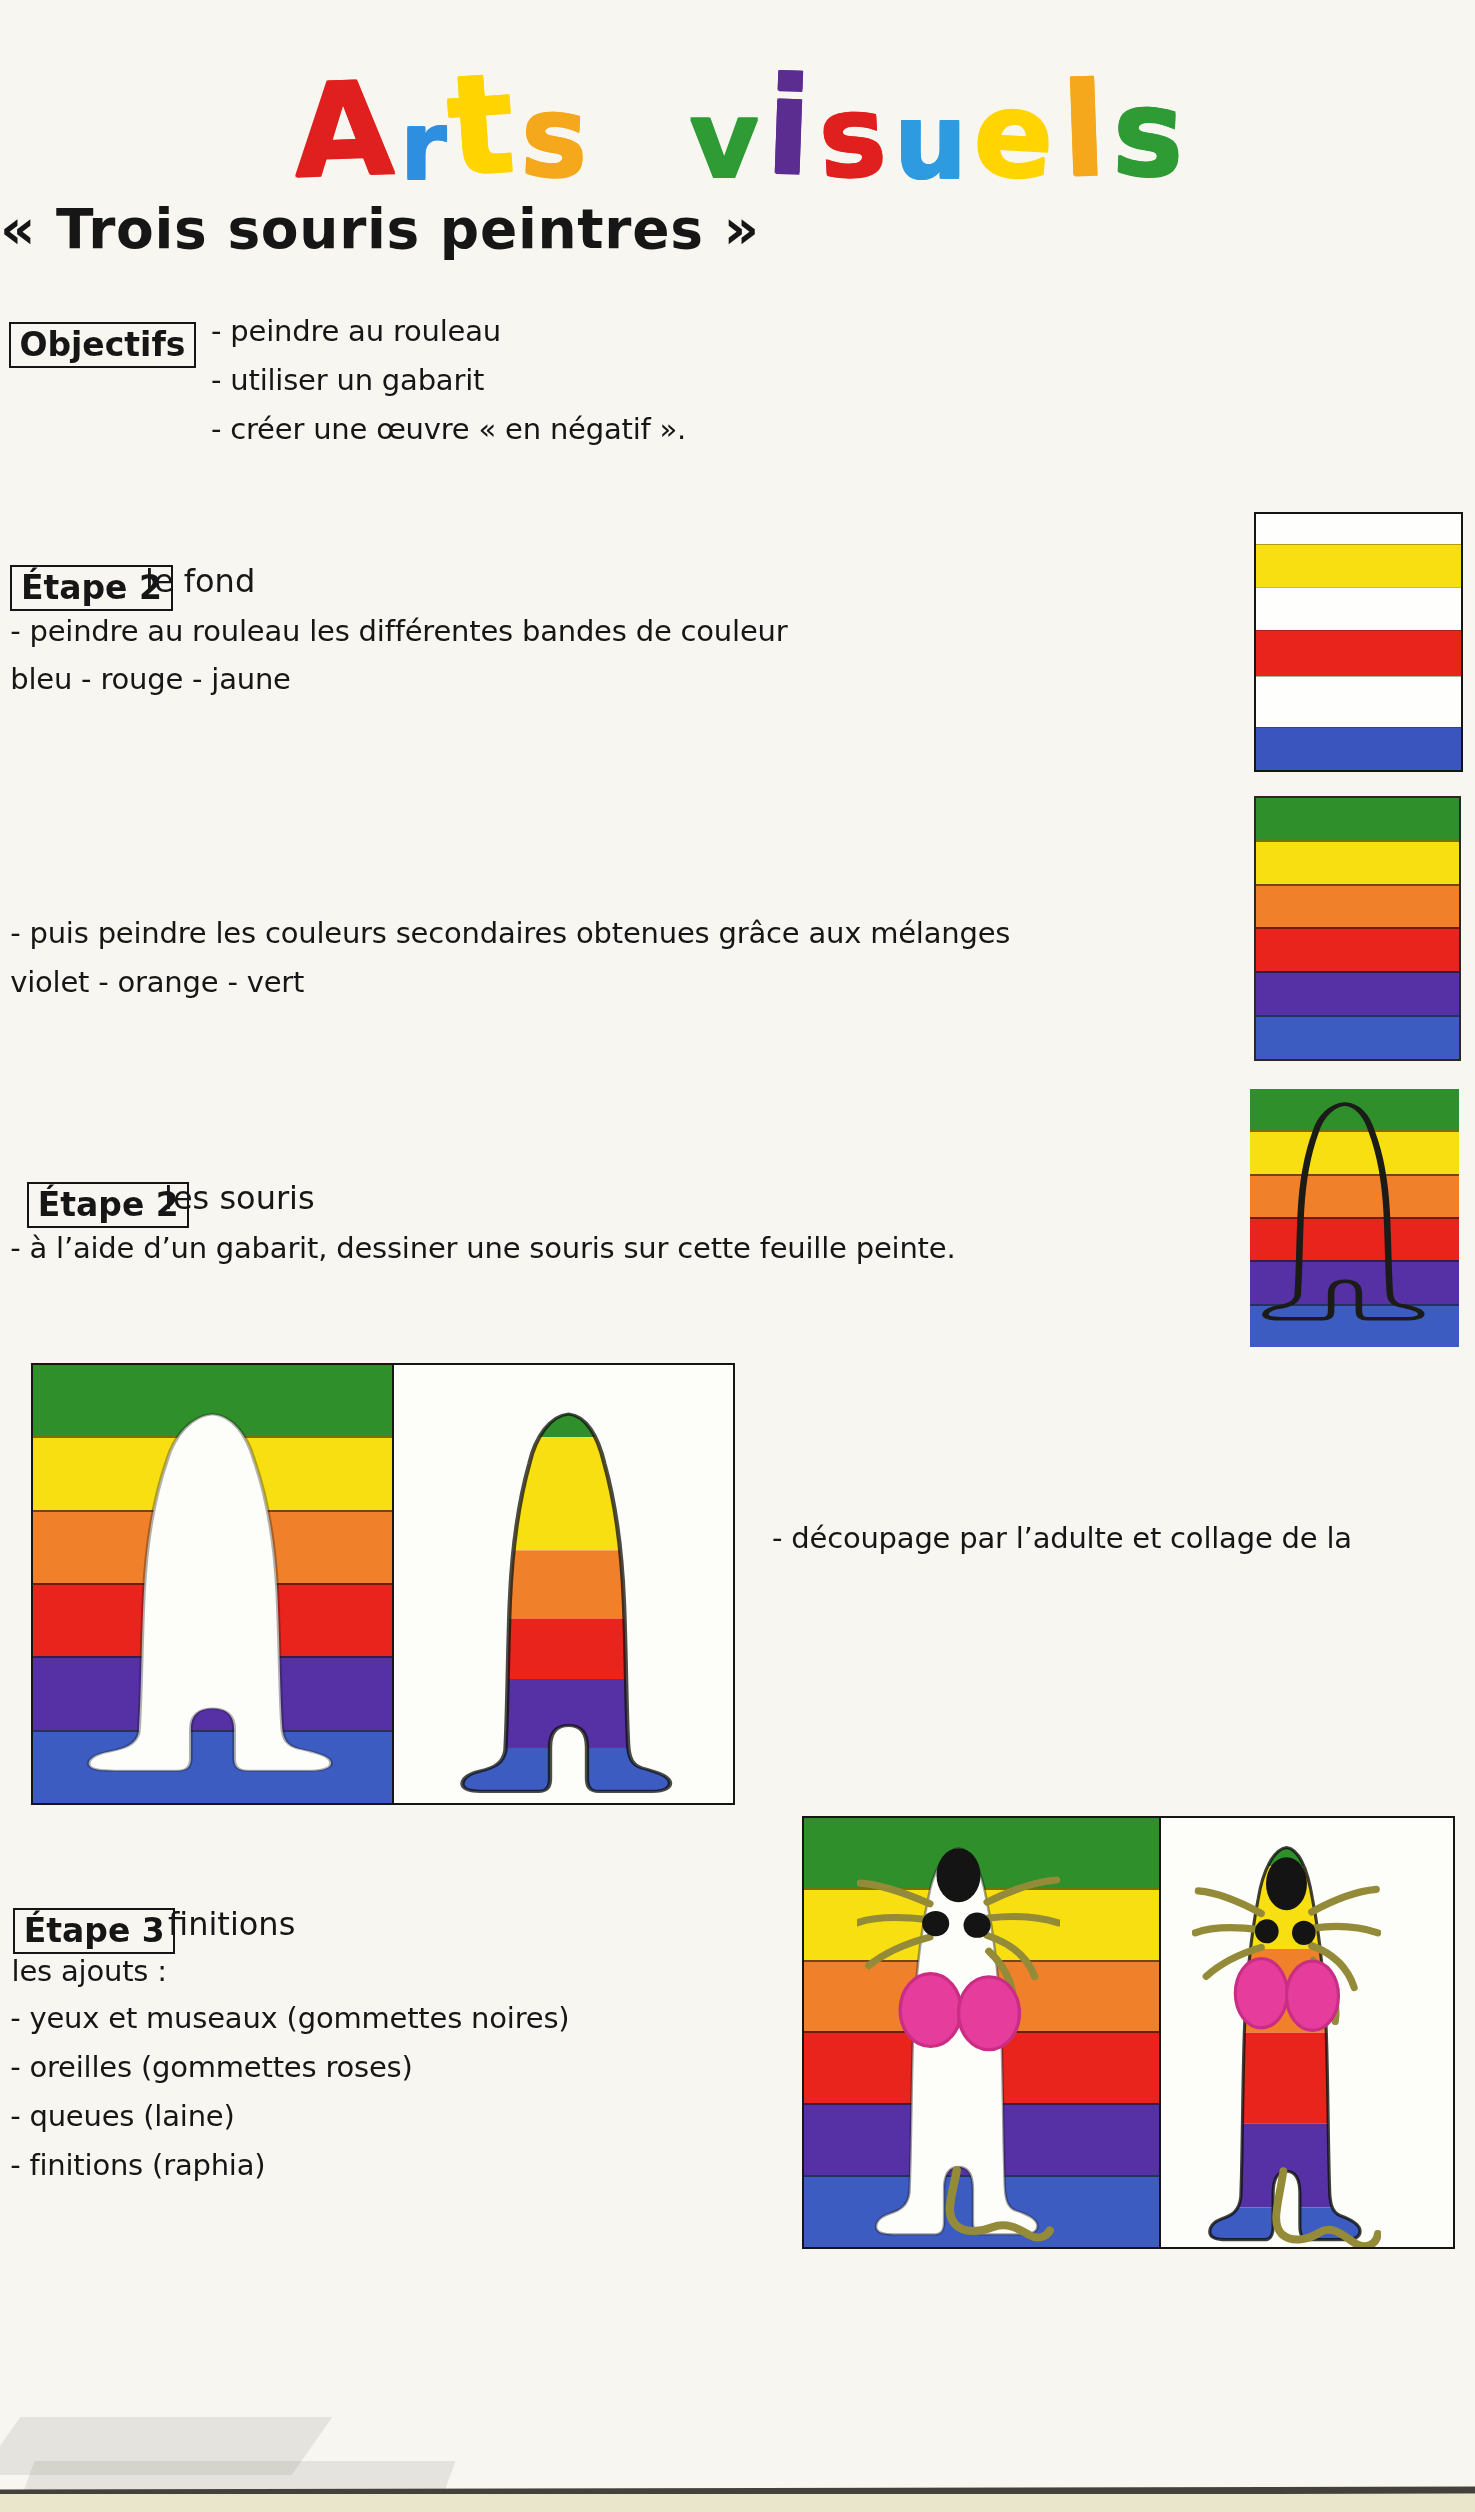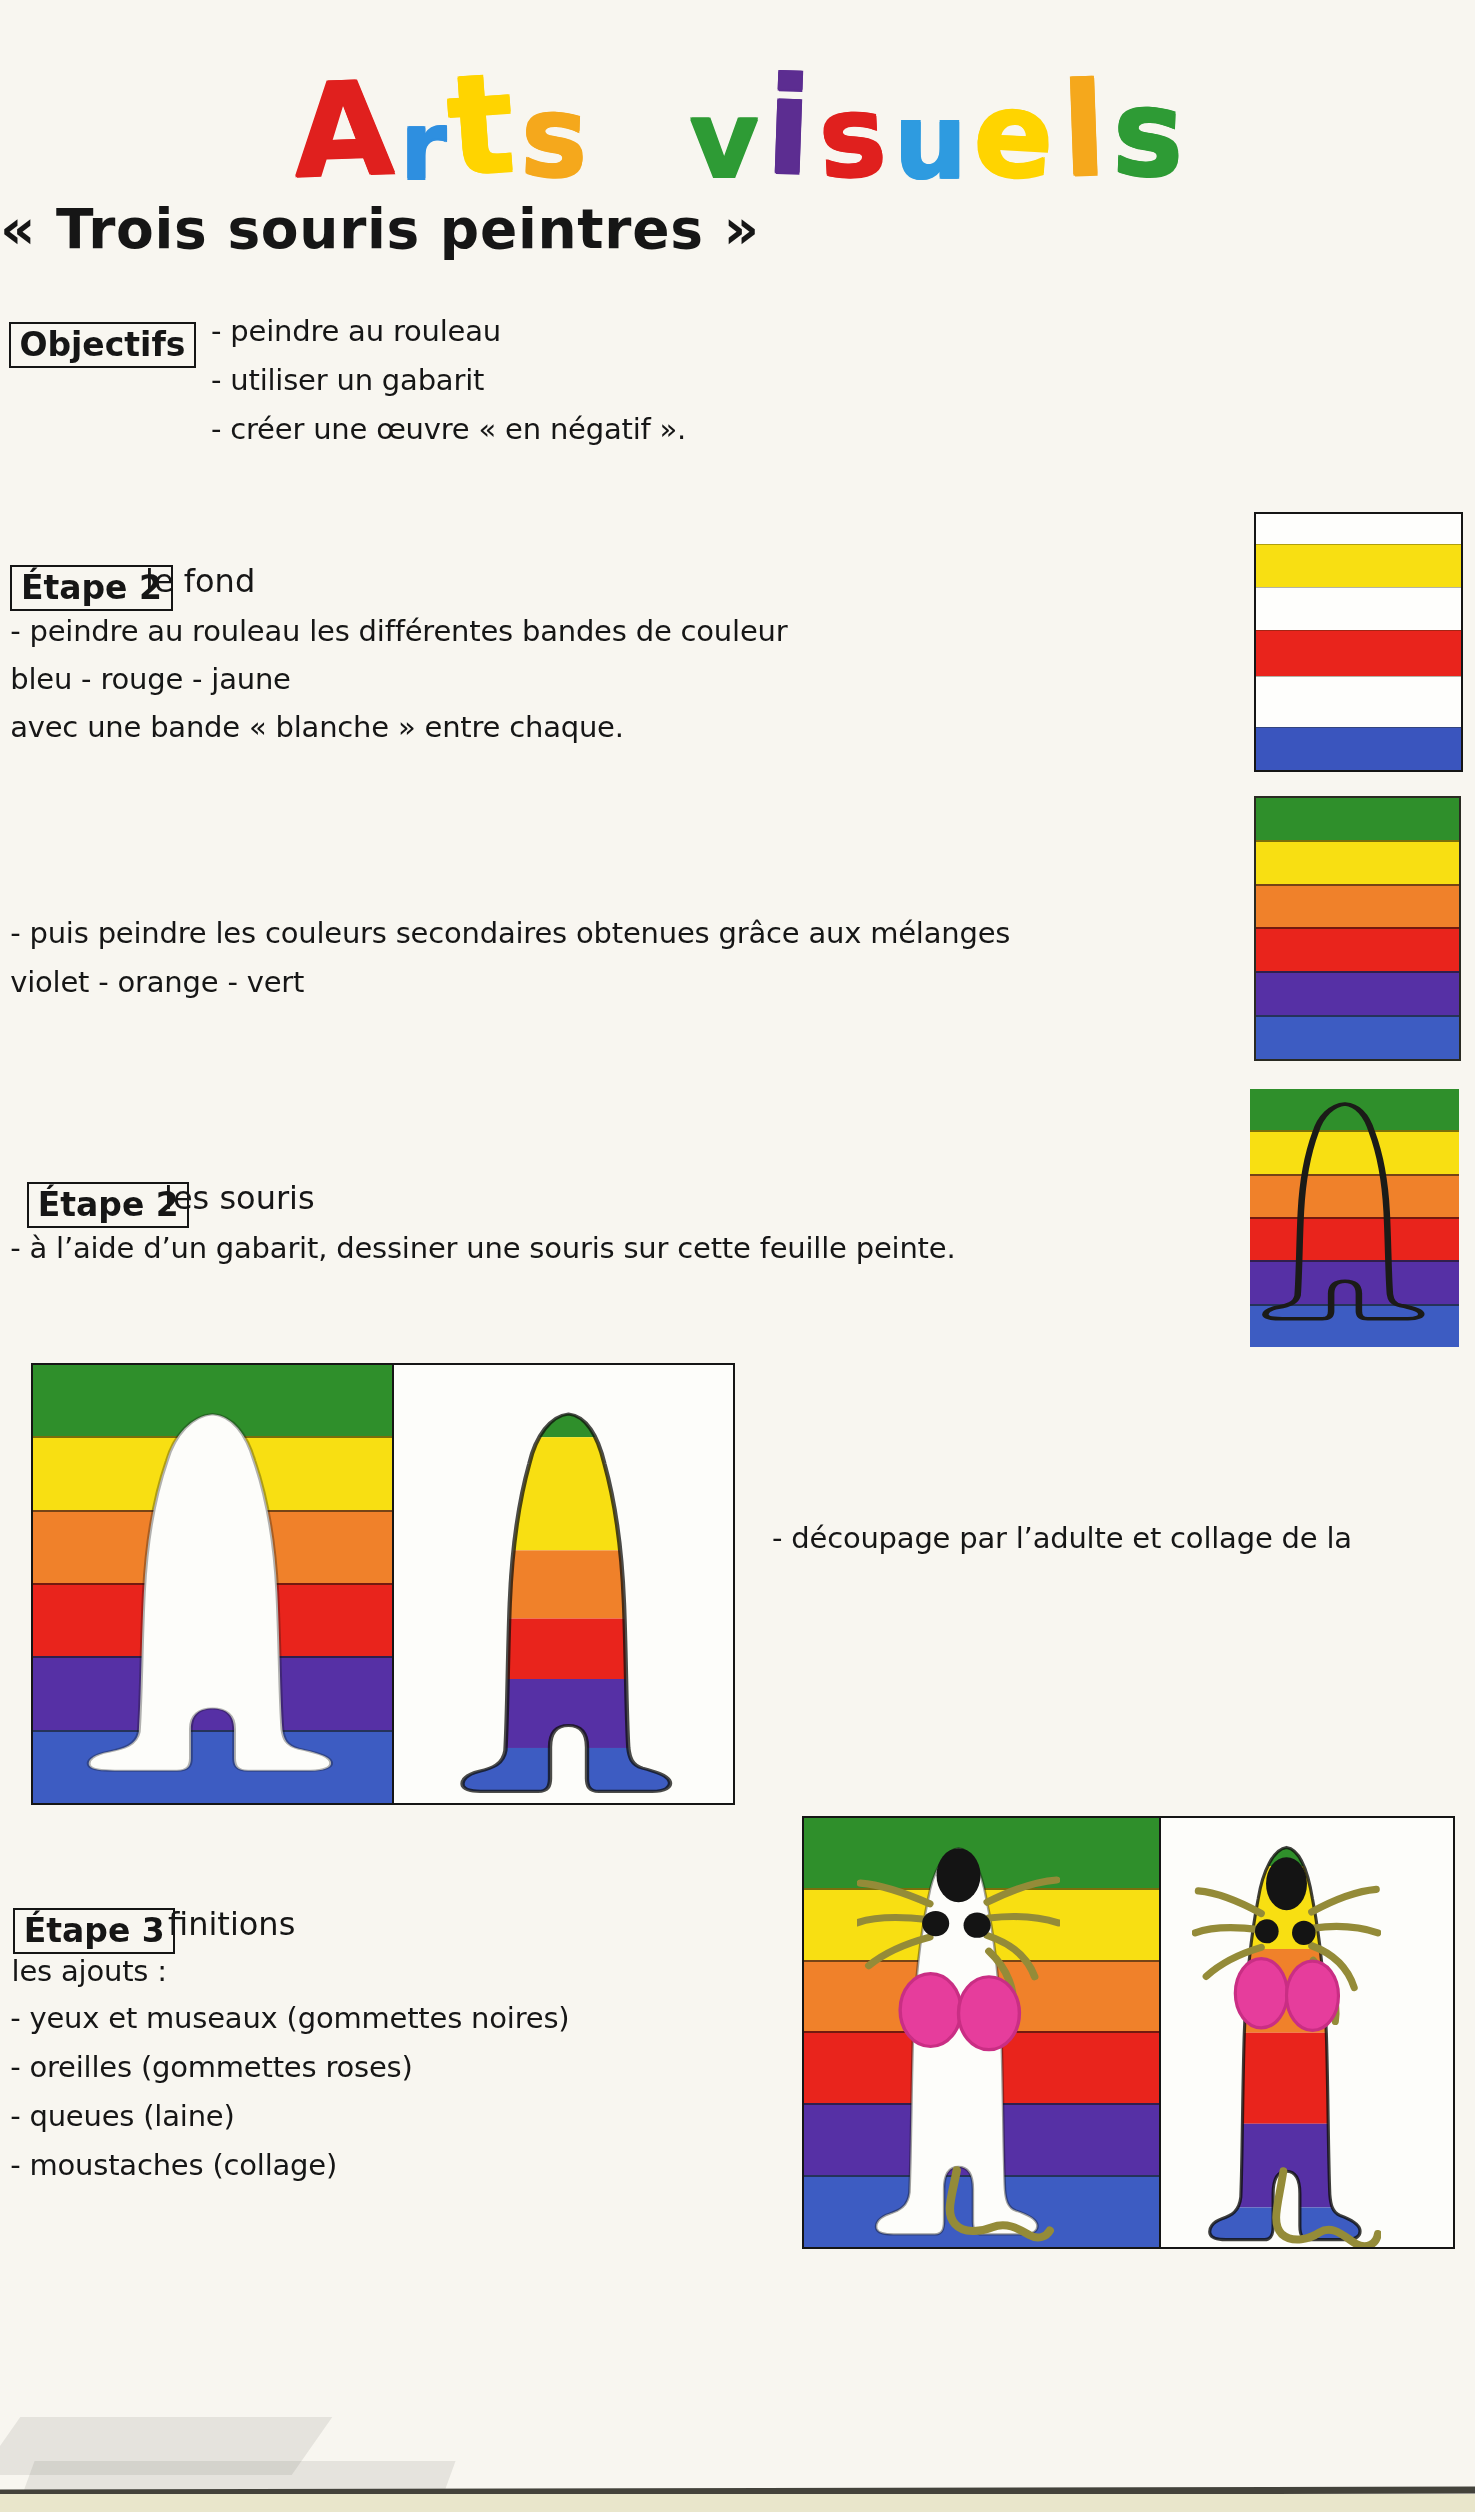--- a/index.html
+++ b/index.html
@@ -90,21 +90,20 @@
   <div class="vlist" style="left:211px; top:314px;">
     <div>- peindre au rouleau</div>
     <div>- utiliser un gabarit</div>
     <div>- créer une œuvre « en  négatif ».</div>
   </div>
 
   <span class="tag" style="left:10.2px; top:552px;">Étape 2</span>
   <span class="sublabel" style="left:145px; top:562px;">le fond</span>
   <span class="line" style="left:10.2px; top:614px;">- peindre au rouleau les différentes bandes de couleur</span>
   <span class="line" style="left:10.2px; top:662px;">bleu - rouge - jaune</span>
-  <span class="line" style="left:10.2px; top:710px;">avec une bande « blanche » entre chaque.</span>
   <span class="line" style="left:10.2px; top:916px;">- puis peindre les couleurs secondaires obtenues grâce aux mélanges</span>
   <span class="line" style="left:10.2px; top:965px;">violet - orange - vert</span>
 
   <div class="img framed" style="left:1254px; top:512px; width:205px; height:256px;">
     <div class="stripes stripes-soft">
         <div class="stripe" style="background: rgb(254, 254, 252); flex: 12 1 0%;"></div>
         <div class="stripe" style="background: rgb(248, 223, 18); flex: 17 1 0%;"></div>
         <div class="stripe" style="background: rgb(254, 254, 252); flex: 17 1 0%;"></div>
         <div class="stripe" style="background: rgb(233, 36, 28); flex: 18 1 0%;"></div>
         <div class="stripe" style="background: rgb(254, 254, 252); flex: 20 1 0%;"></div>
@@ -177,21 +176,21 @@
 
   <span class="line" style="left:772px; top:1521px;">- découpage par l’adulte et collage de la</span>
 
   <span class="tag" style="left:13px; top:1895px;">Étape 3</span>
   <span class="sublabel" style="left:168px; top:1905px;">finitions</span>
   <span class="line" style="left:11.6px; top:1954px;">les ajouts :</span>
   <div class="vlist e3" style="left:10.2px; top:2001px;">
     <div>- yeux et museaux (gommettes noires)</div>
     <div>- oreilles (gommettes roses)</div>
     <div>- queues (laine)</div>
-    <div>- moustaches (collage)</div>
+    <div>- finitions (raphia)</div>
   </div>
 
   <div class="img framed duo" style="left:802px; top:1816px; width:649px; height:429px;">
     <div class="panel" style="width:355px;">
       <div class="stripes stripes-strong">
           <div class="stripe" style="background: rgb(47, 143, 43); flex: 1 1 0%;"></div>
           <div class="stripe" style="background: rgb(248, 223, 18); flex: 1 1 0%;"></div>
           <div class="stripe" style="background: rgb(240, 129, 42); flex: 1 1 0%;"></div>
           <div class="stripe" style="background: rgb(233, 36, 28); flex: 1 1 0%;"></div>
           <div class="stripe" style="background: rgb(86, 48, 165); flex: 1 1 0%;"></div>

